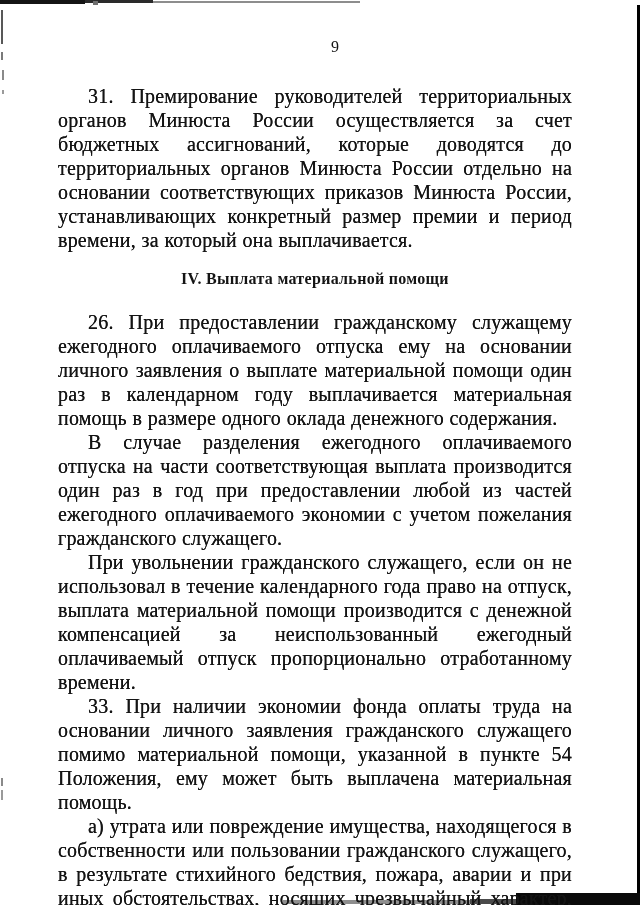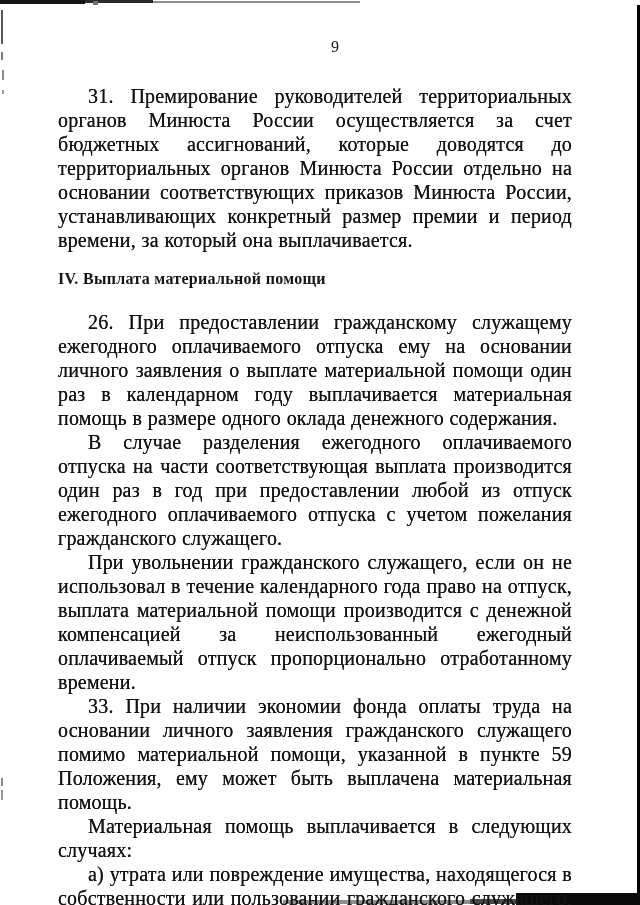--- a/index.html
+++ b/index.html
@@ -39,20 +39,21 @@
     word-spacing: 0.5px;
     text-shadow: 0 0 0.4px #1a1a1a;
   }
   .para.first {
     margin-top: 28px;
   }
   .section-heading {
     margin: 18px 0 0 0;
     font-size: 16px;
     font-weight: bold;
+    text-align: center;
     line-height: 18px;
     letter-spacing: 0.3px;
   }
   .para.after-heading {
     margin-top: 22px;
   }
   
   .art { position: absolute; }
   .art-top-black-1   { left: 0;   top: 0;   width: 85px;  height: 4px; background: #141414; }
   .art-top-black-2   { left: 85px; top: 0;  width: 68px;  height: 3px; background: #2a2a2a; }
@@ -92,20 +93,19 @@
   </div>
 
   <div class="content">
     <div class="page-number">9</div>
 
     <p class="para first">31. Премирование руководителей территориальных органов Минюста России осуществляется за счет бюджетных ассигнований, которые доводятся до территориальных органов Минюста России отдельно на основании соответствующих приказов Минюста России, устанавливающих конкретный размер премии и период времени, за который она выплачивается.</p>
 
     <h2 class="section-heading">IV. Выплата материальной помощи</h2>
 
     <p class="para after-heading">26. При предоставлении гражданскому служащему ежегодного оплачиваемого отпуска ему на основании личного заявления о выплате материальной помощи один раз в календарном году выплачивается материальная помощь в размере одного оклада денежного содержания.</p>
-    <p class="para">В случае разделения ежегодного оплачиваемого отпуска на части соответствующая выплата производится один раз в год при предоставлении любой из отпуск ежегодного оплачиваемого отпуска с учетом пожелания гражданского служащего.</p>
+    <p class="para">В случае разделения ежегодного оплачиваемого отпуска на части соответствующая выплата производится один раз в год при предоставлении любой из частей ежегодного оплачиваемого экономии с учетом пожелания гражданского служащего.</p>
     <p class="para">При увольнении гражданского служащего, если он не использовал в течение календарного года право на отпуск, выплата материальной помощи производится с денежной компенсацией за неиспользованный ежегодный оплачиваемый отпуск пропорционально отработанному времени.</p>
-    <p class="para">33. При наличии экономии фонда оплаты труда на основании личного заявления гражданского служащего помимо материальной помощи, указанной в пункте 59 Положения, ему может быть выплачена материальная помощь.</p>
-    <p class="para">Материальная помощь выплачивается в следующих случаях:</p>
+    <p class="para">33. При наличии экономии фонда оплаты труда на основании личного заявления гражданского служащего помимо материальной помощи, указанной в пункте 54 Положения, ему может быть выплачена материальная помощь.</p>
     <p class="para">а) утрата или повреждение имущества, находящегося в собственности или пользовании гражданского служащего, в результате стихийного бедствия, пожара, аварии и при иных обстоятельствах, носящих чрезвычайный характер, – на основании документов, выданных местными органами власти по месту жительства (регистрации) в размере 50 000 рублей;</p>
   </div>
 
 </div>
 
 </body></html>

